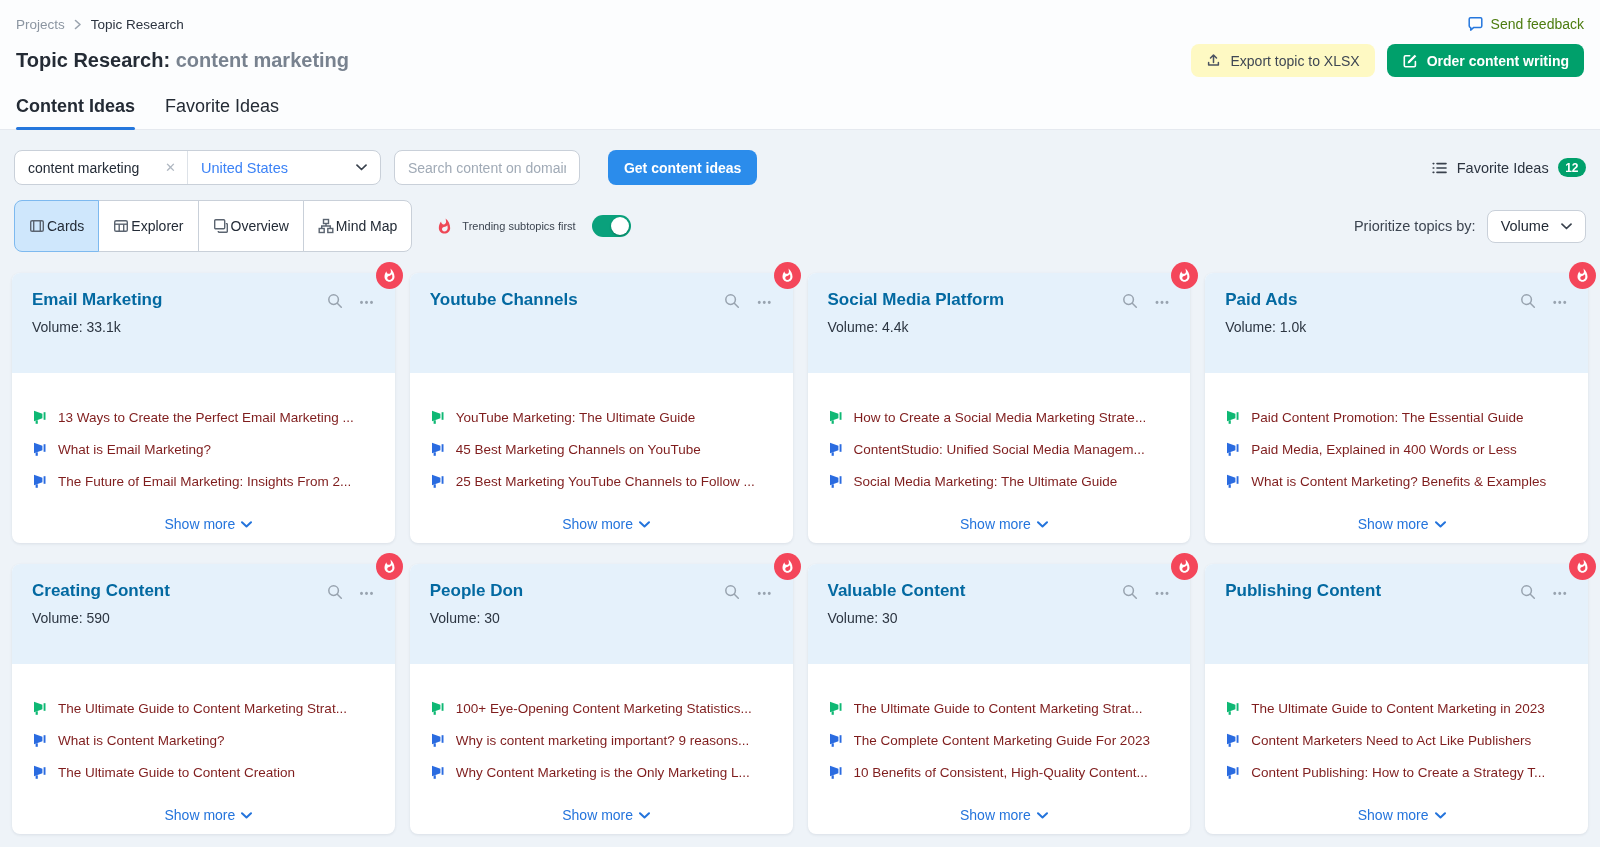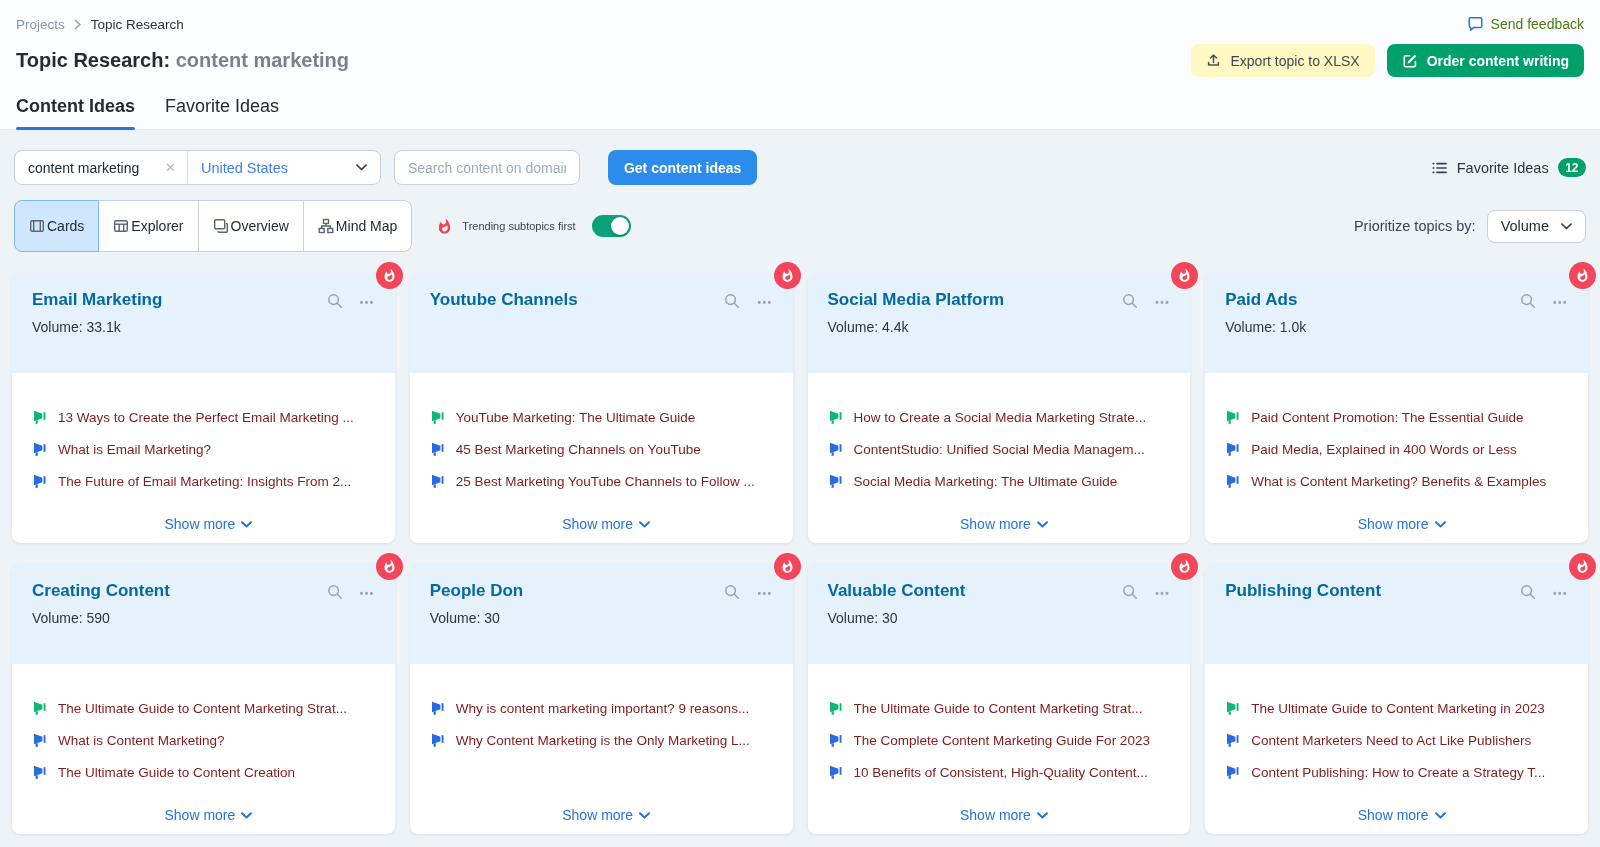--- a/index.html
+++ b/index.html
@@ -542,20 +542,28 @@
               </svg>
           <span class="dots">•••</span>
         </span>
       </div>
       <div class="card-vol">
         <span>Volume:</span>
         <span>30</span>
       </div>
     </div>
     <div class="card-body">
+      <div class="headline hl-green">
+        <svg width="16" height="16" viewBox="0 0 16 16">
+              <path d="M2 1.8v10.4l8.4-3V4.8L2 1.8z"></path>
+              <path d="M11.6 3.2h1.9v7.6h-1.9z"></path>
+              <path d="M3.6 11.3h2.2v3.5H3.6z"></path>
+            </svg>
+        <span class="hl-text">100+ Eye-Opening Content Marketing Statistics...</span>
+      </div>
       <div class="headline hl-blue">
         <svg width="16" height="16" viewBox="0 0 16 16">
               <path d="M2 1.8v10.4l8.4-3V4.8L2 1.8z"></path>
               <path d="M11.6 3.2h1.9v7.6h-1.9z"></path>
               <path d="M3.6 11.3h2.2v3.5H3.6z"></path>
             </svg>
         <span class="hl-text">Why is content marketing important? 9 reasons...</span>
       </div>
       <div class="headline hl-blue">
         <svg width="16" height="16" viewBox="0 0 16 16">

